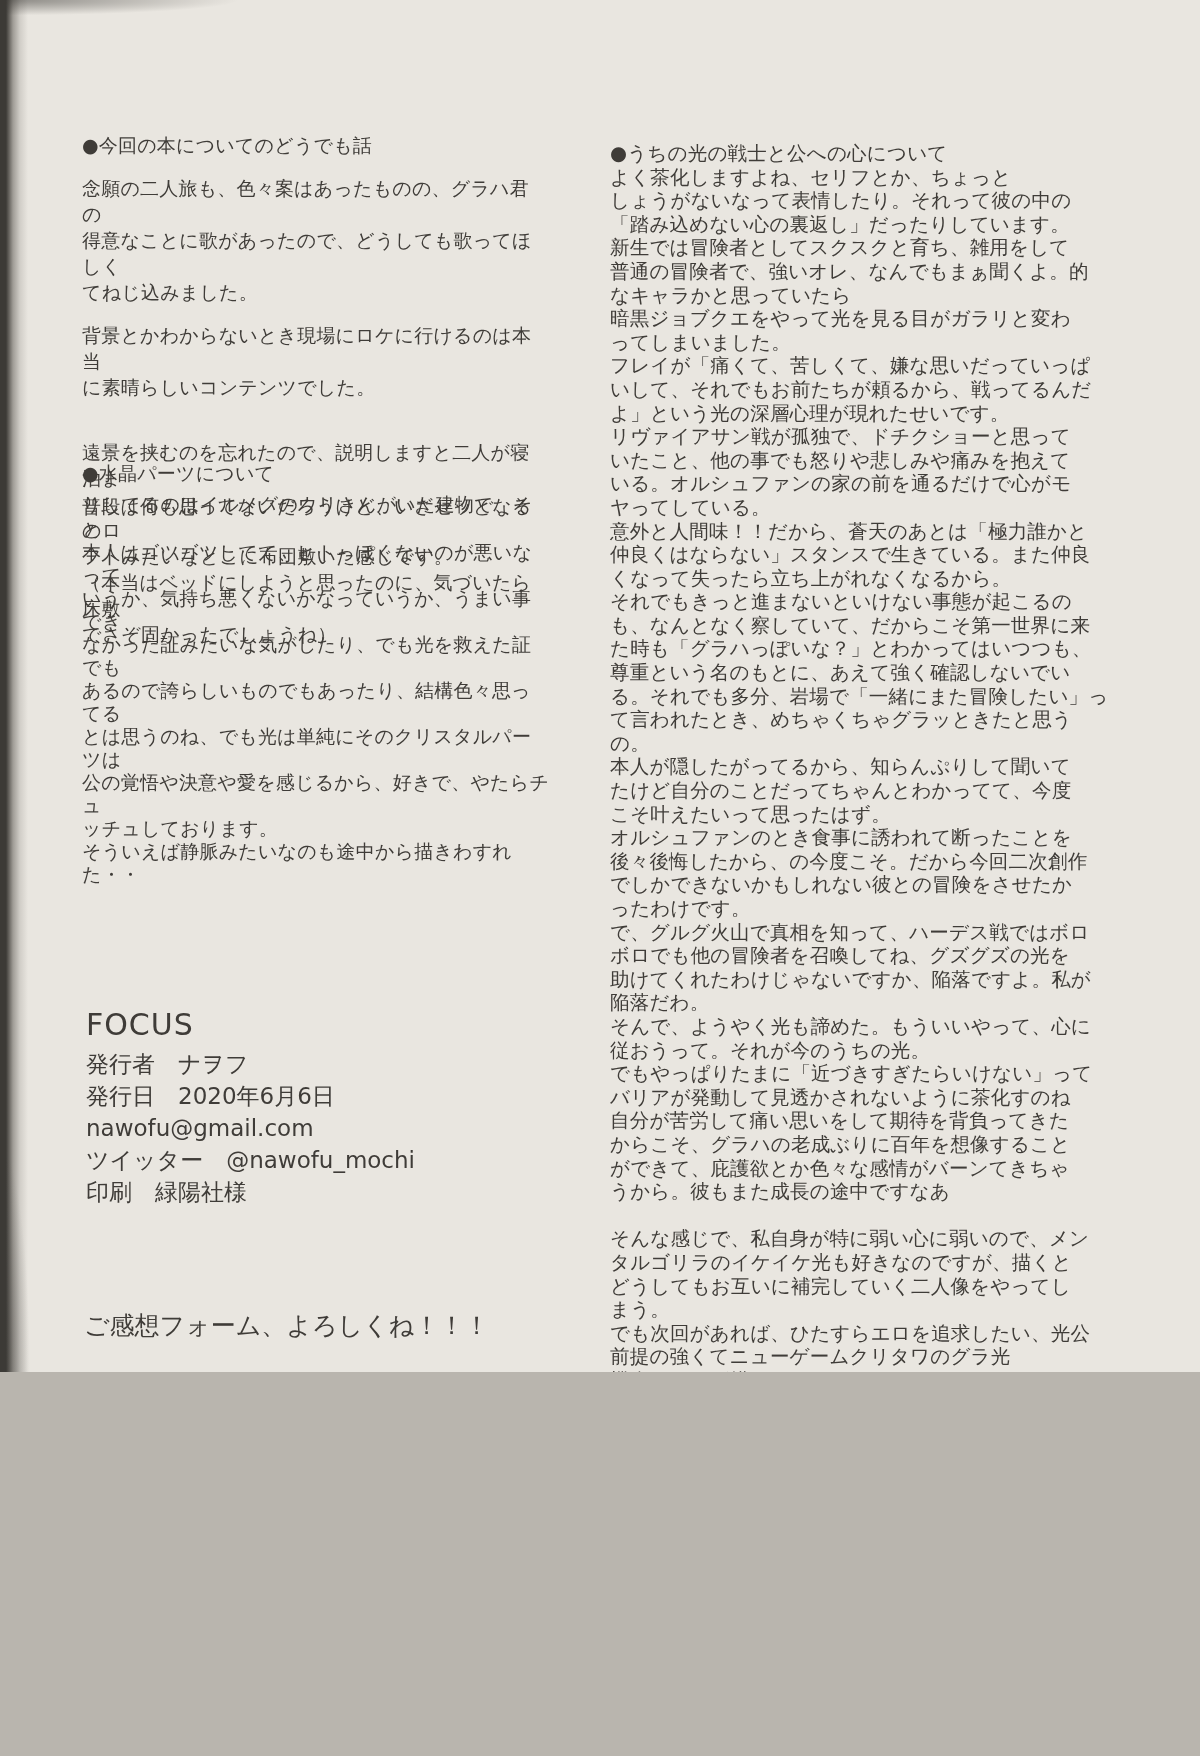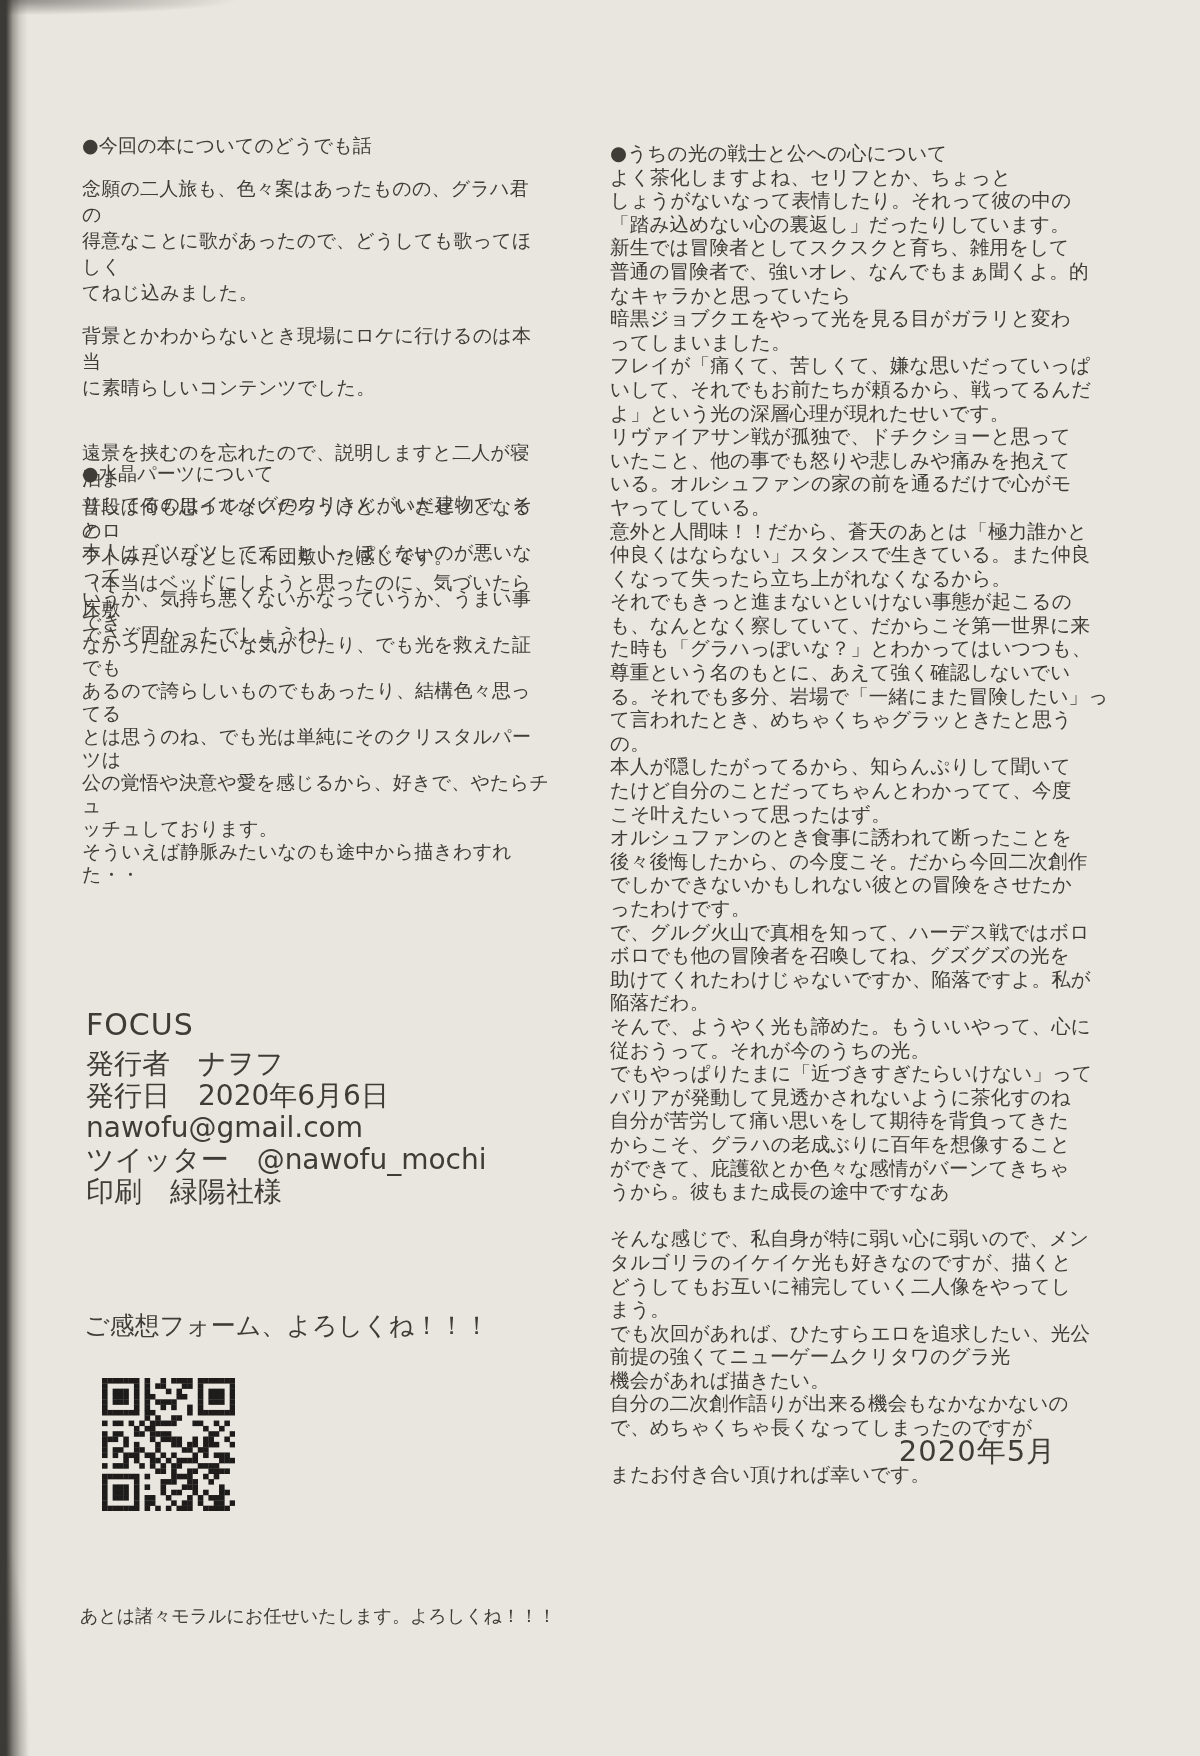--- a/index.html
+++ b/index.html
@@ -2,21 +2,21 @@
 <html><head>
 <meta charset="utf-8">
 <style>
   html,body{margin:0;padding:0;}
   body{
     width:1200px;height:1756px;
     font-family:"DejaVu Sans","Liberation Sans",sans-serif;
     background:#b9b5ae;
   }
   .page{
-    position:relative;width:1200px;height:1756px;overflow:hidden;
+    position:relative;width:1200px;height:1372px;overflow:hidden;
     background:#e9e6e0;
     color:#3f3c38;
   }
   
   .edge-left{
     position:absolute;left:0;top:0;bottom:0;width:28px;pointer-events:none;
     background:linear-gradient(to right,#3c3a36 0,#3c3a36 6px,rgba(70,66,60,.45) 13px,rgba(70,66,60,.15) 20px,rgba(70,66,60,0) 28px);
   }
   .edge-topleft{
     position:absolute;left:0;top:0;width:340px;height:26px;pointer-events:none;
@@ -51,21 +51,21 @@
   }
 
   
   .colophon{
     position:absolute;left:86px;top:1008px;width:430px;
   }
   .colophon .circle-name{
     font-size:30px;line-height:34px;letter-spacing:1px;
   }
   .colophon .lines{
-    margin-top:6px;font-size:28px;line-height:32px;white-space:pre-line;
+    margin-top:6px;font-size:23px;line-height:32px;white-space:pre-line;
   }
 
   .feedback{
     position:absolute;left:84px;top:1310px;width:480px;
     font-size:25px;line-height:32px;
   }
 
   .qr{
     position:absolute;left:102px;top:1378px;width:133px;height:133px;
   }

